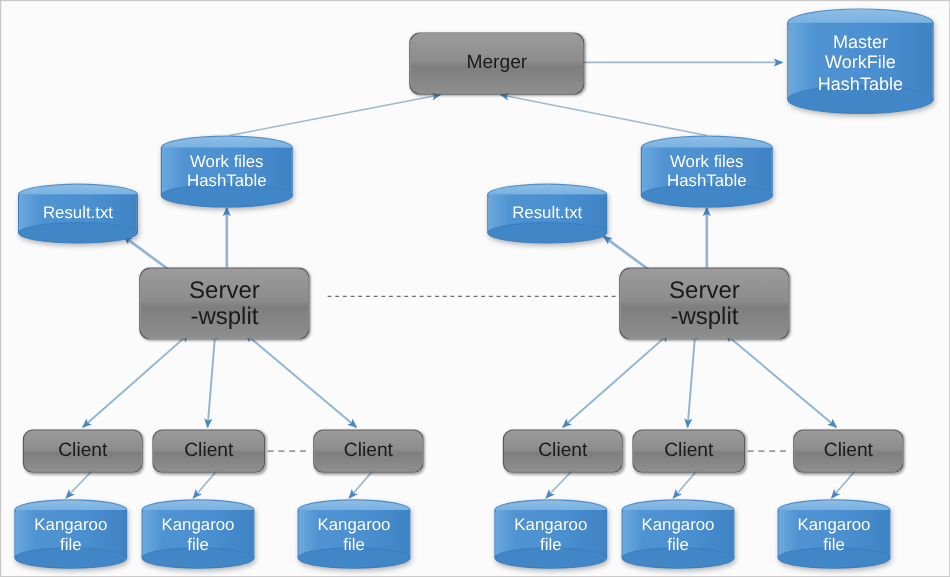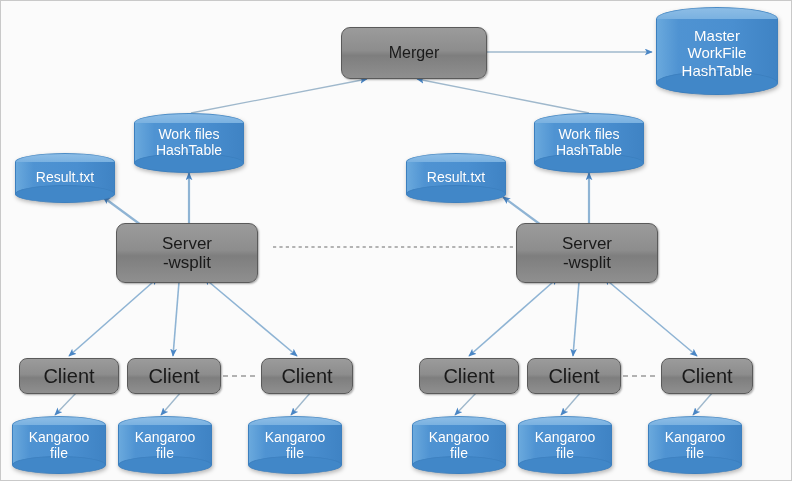--- a/index.html
+++ b/index.html
@@ -26,22 +26,22 @@
     color:#1a1a1a;
     display:flex;
     align-items:center;
     justify-content:center;
     text-align:center;
     line-height:1.12;
     z-index:5;
     white-space:pre-line;
   }
   .node-box.merger{font-size:16px;}
-  .node-box.server{font-size:17px;}
-  .node-box.client{font-size:20px;border-radius:8px;}
+  .node-box.server{font-size:20px;}
+  .node-box.client{font-size:16px;border-radius:8px;}
 
   
   .cyl{
     position:absolute;
     z-index:5;
     filter:drop-shadow(1.5px 2px 2px rgba(0,0,0,.28));
   }
   .cyl .body{
     position:absolute;left:0;right:0;
     background:linear-gradient(to right,#6aa9dd 0%,#4f93d2 18%,#4a8fd0 62%,#3f83c4 100%);

